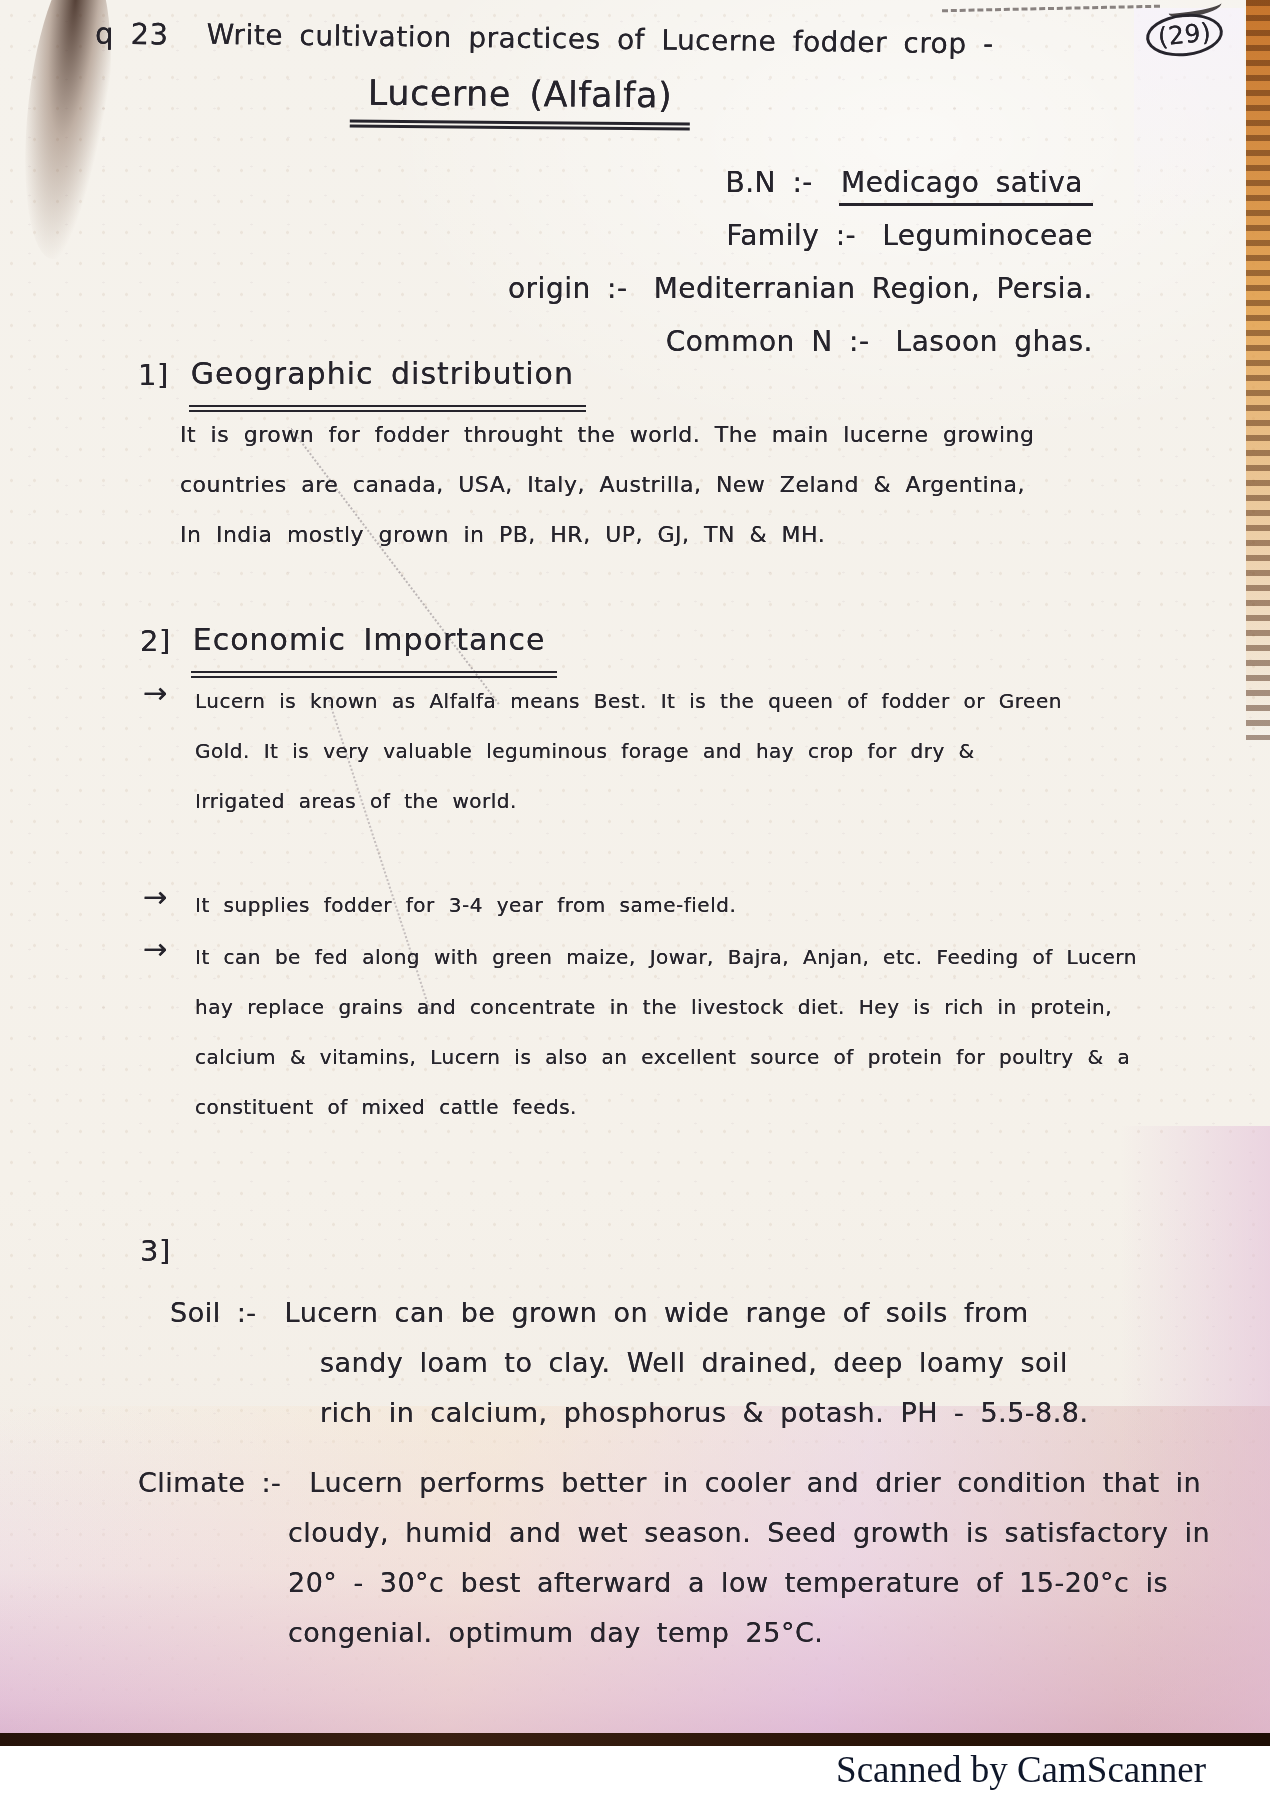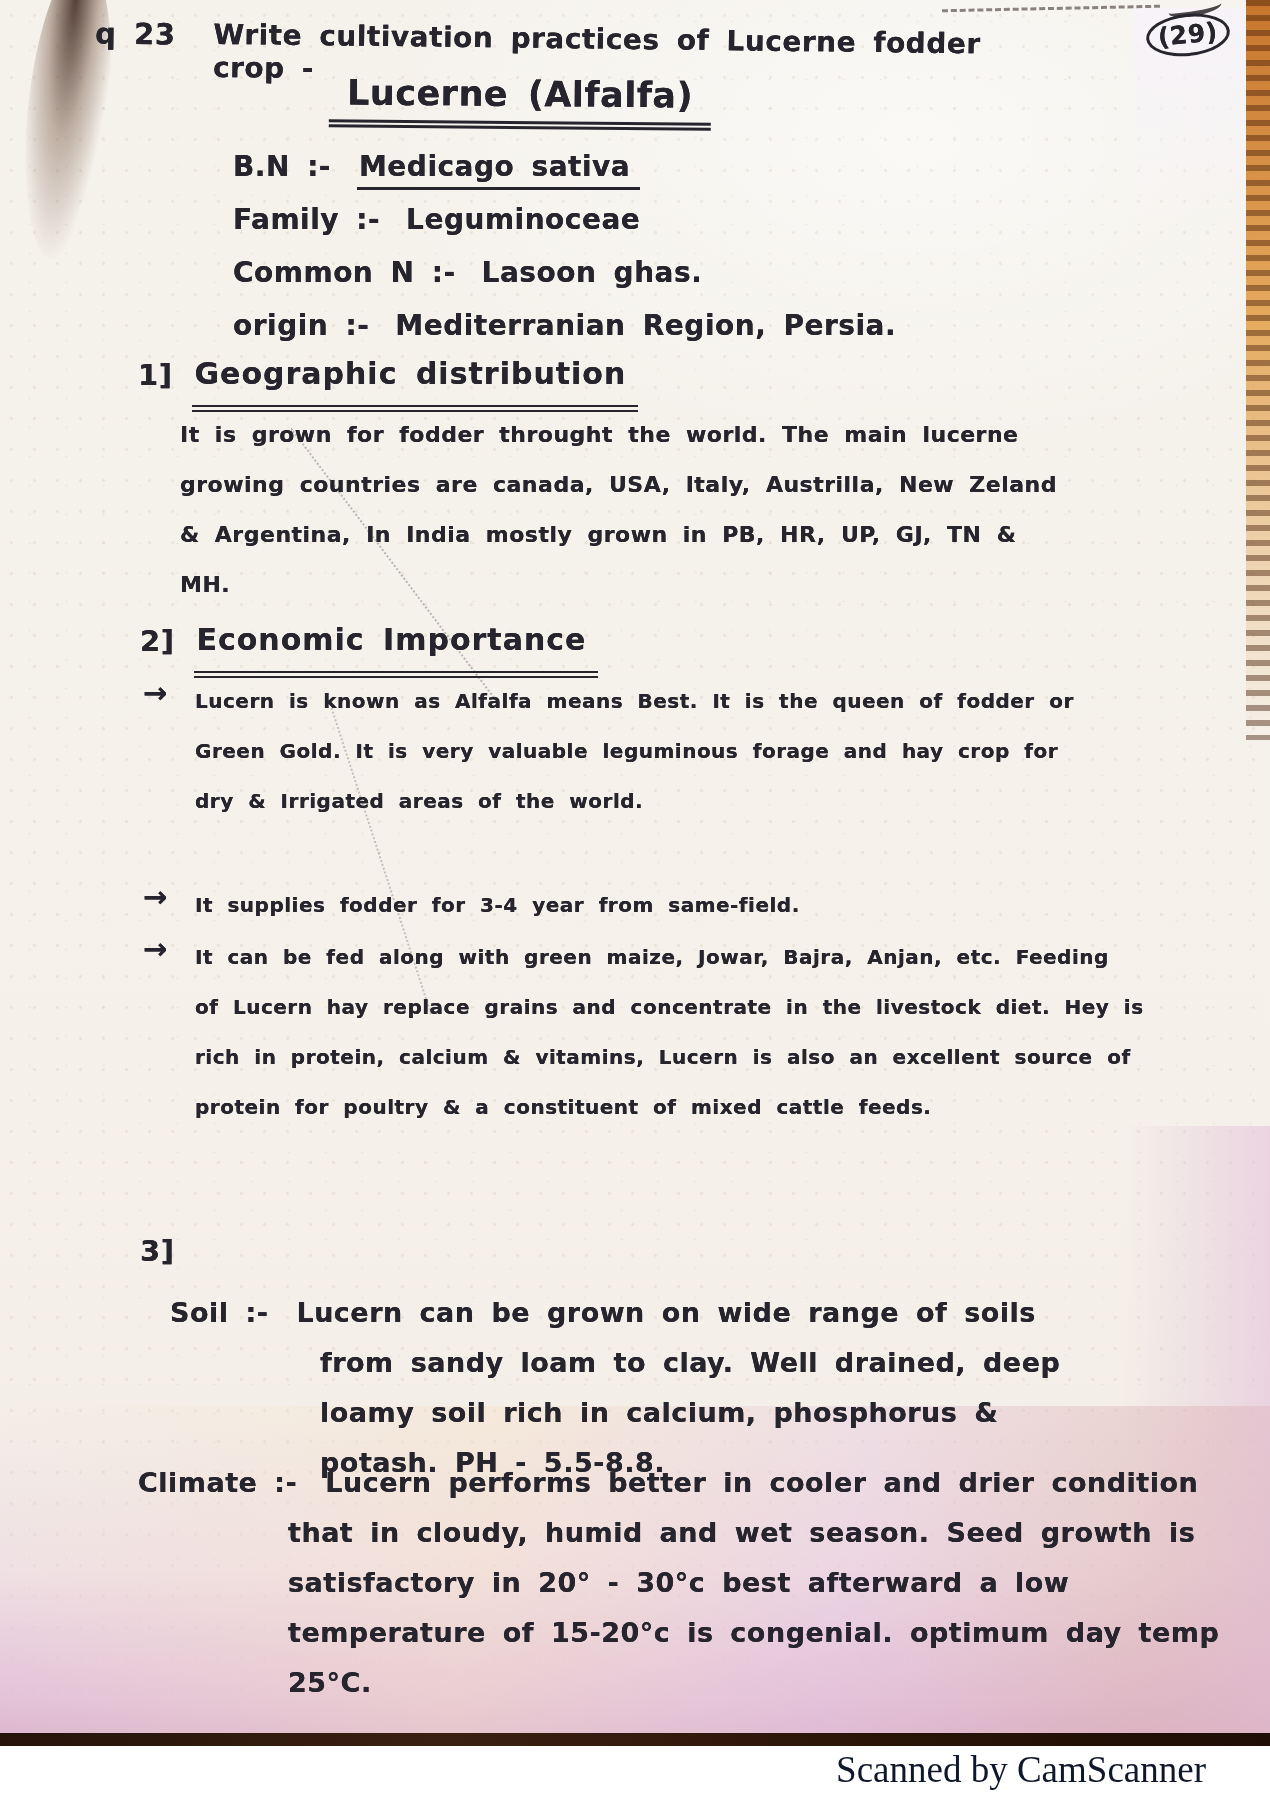--- a/index.html
+++ b/index.html
@@ -9,21 +9,20 @@
   .screen { position:relative; width:1270px; height:1797px; background:#ffffff; overflow:hidden; }
 
   
   .scan {
     position:absolute; top:0; left:0; width:1270px; height:1746px;
     background:
       radial-gradient(ellipse 900px 520px at 72% 8%, rgba(255,255,255,.55), rgba(255,255,255,0) 60%),
       linear-gradient(to bottom, #f5f2ec 0%, #f5f1ea 68%, #f1ebe4 100%);
     overflow:hidden;
     color:#26242c;
-    font-weight:bold;
   }
   .speckle {
     position:absolute; inset:0;
     background-image:
       radial-gradient(rgba(150,110,70,.10) 1px, transparent 1.6px),
       radial-gradient(rgba(120,90,120,.07) 1px, transparent 1.4px);
     background-size: 23px 31px, 37px 29px;
     background-position: 0 0, 11px 7px;
   }
 
@@ -89,21 +88,21 @@
 
   .page-badge {
     position:absolute; top:14px; left:1146px;
     font-size:25px; border:3px solid #26242c; border-radius:50%;
     padding:3px 9px 4px; transform:rotate(-6deg);
   }
 
   .title-wrap { position:absolute; top:74px; left:0; width:1040px; text-align:center; transform:rotate(.5deg); }
   .doc-title { display:inline-block; font-size:35px; border-bottom:8px double #26242c; padding:0 18px 7px; }
 
-  .taxonomy { position:absolute; top:140px; left:233px; width:860px; }
+  .taxonomy { position:absolute; top:156px; left:233px; width:860px;text-align:right; }
   .tax-row { font-size:28px; line-height:53px; white-space:nowrap; }
   .tax-label { margin-right:26px; }
   .tax-underlined { border-bottom:3px solid #26242c; padding:0 10px 4px 2px; }
 
   .sec-head-row { position:absolute; display:flex; gap:20px; align-items:flex-start; }
   .sec-no { font-size:29px; padding-top:2px; }
   .sec-heading { font-size:30px; border-bottom:7px double #26242c; padding:0 12px 14px 2px; letter-spacing:1px; }
 
   .sec1-head { top:356px; left:138px; }
   .sec1-para { position:absolute; top:410px; left:180px; width:880px; font-size:22px; line-height:50px; }
@@ -162,24 +161,24 @@
     </div>
 
     <div class="taxonomy">
       <div class="tax-row hw">
         <span class="tax-label">B.N :-</span><span class="tax-underlined">Medicago sativa</span>
       </div>
       <div class="tax-row hw">
         <span class="tax-label">Family :-</span><span>Leguminoceae</span>
       </div>
       <div class="tax-row hw">
+        <span class="tax-label">origin :-</span><span>Mediterranian Region, Persia.</span>
+      </div>
+      <div class="tax-row hw">
         <span class="tax-label">Common N :-</span><span>Lasoon ghas.</span>
-      </div>
-      <div class="tax-row hw">
-        <span class="tax-label">origin :-</span><span>Mediterranian Region, Persia.</span>
       </div>
     </div>
 
     <div class="sec-head-row sec1-head hw">
       <span class="sec-no">1]</span>
       <span class="sec-heading">Geographic distribution</span>
     </div>
     <div class="sec1-para hw">It is grown for fodder throught the world. The main lucerne growing countries are canada, USA, Italy, Austrilla, New Zeland &amp; Argentina, In India mostly grown in PB, HR, UP, GJ, TN &amp; MH.</div>
 
     <div class="sec-head-row sec2-head hw">

